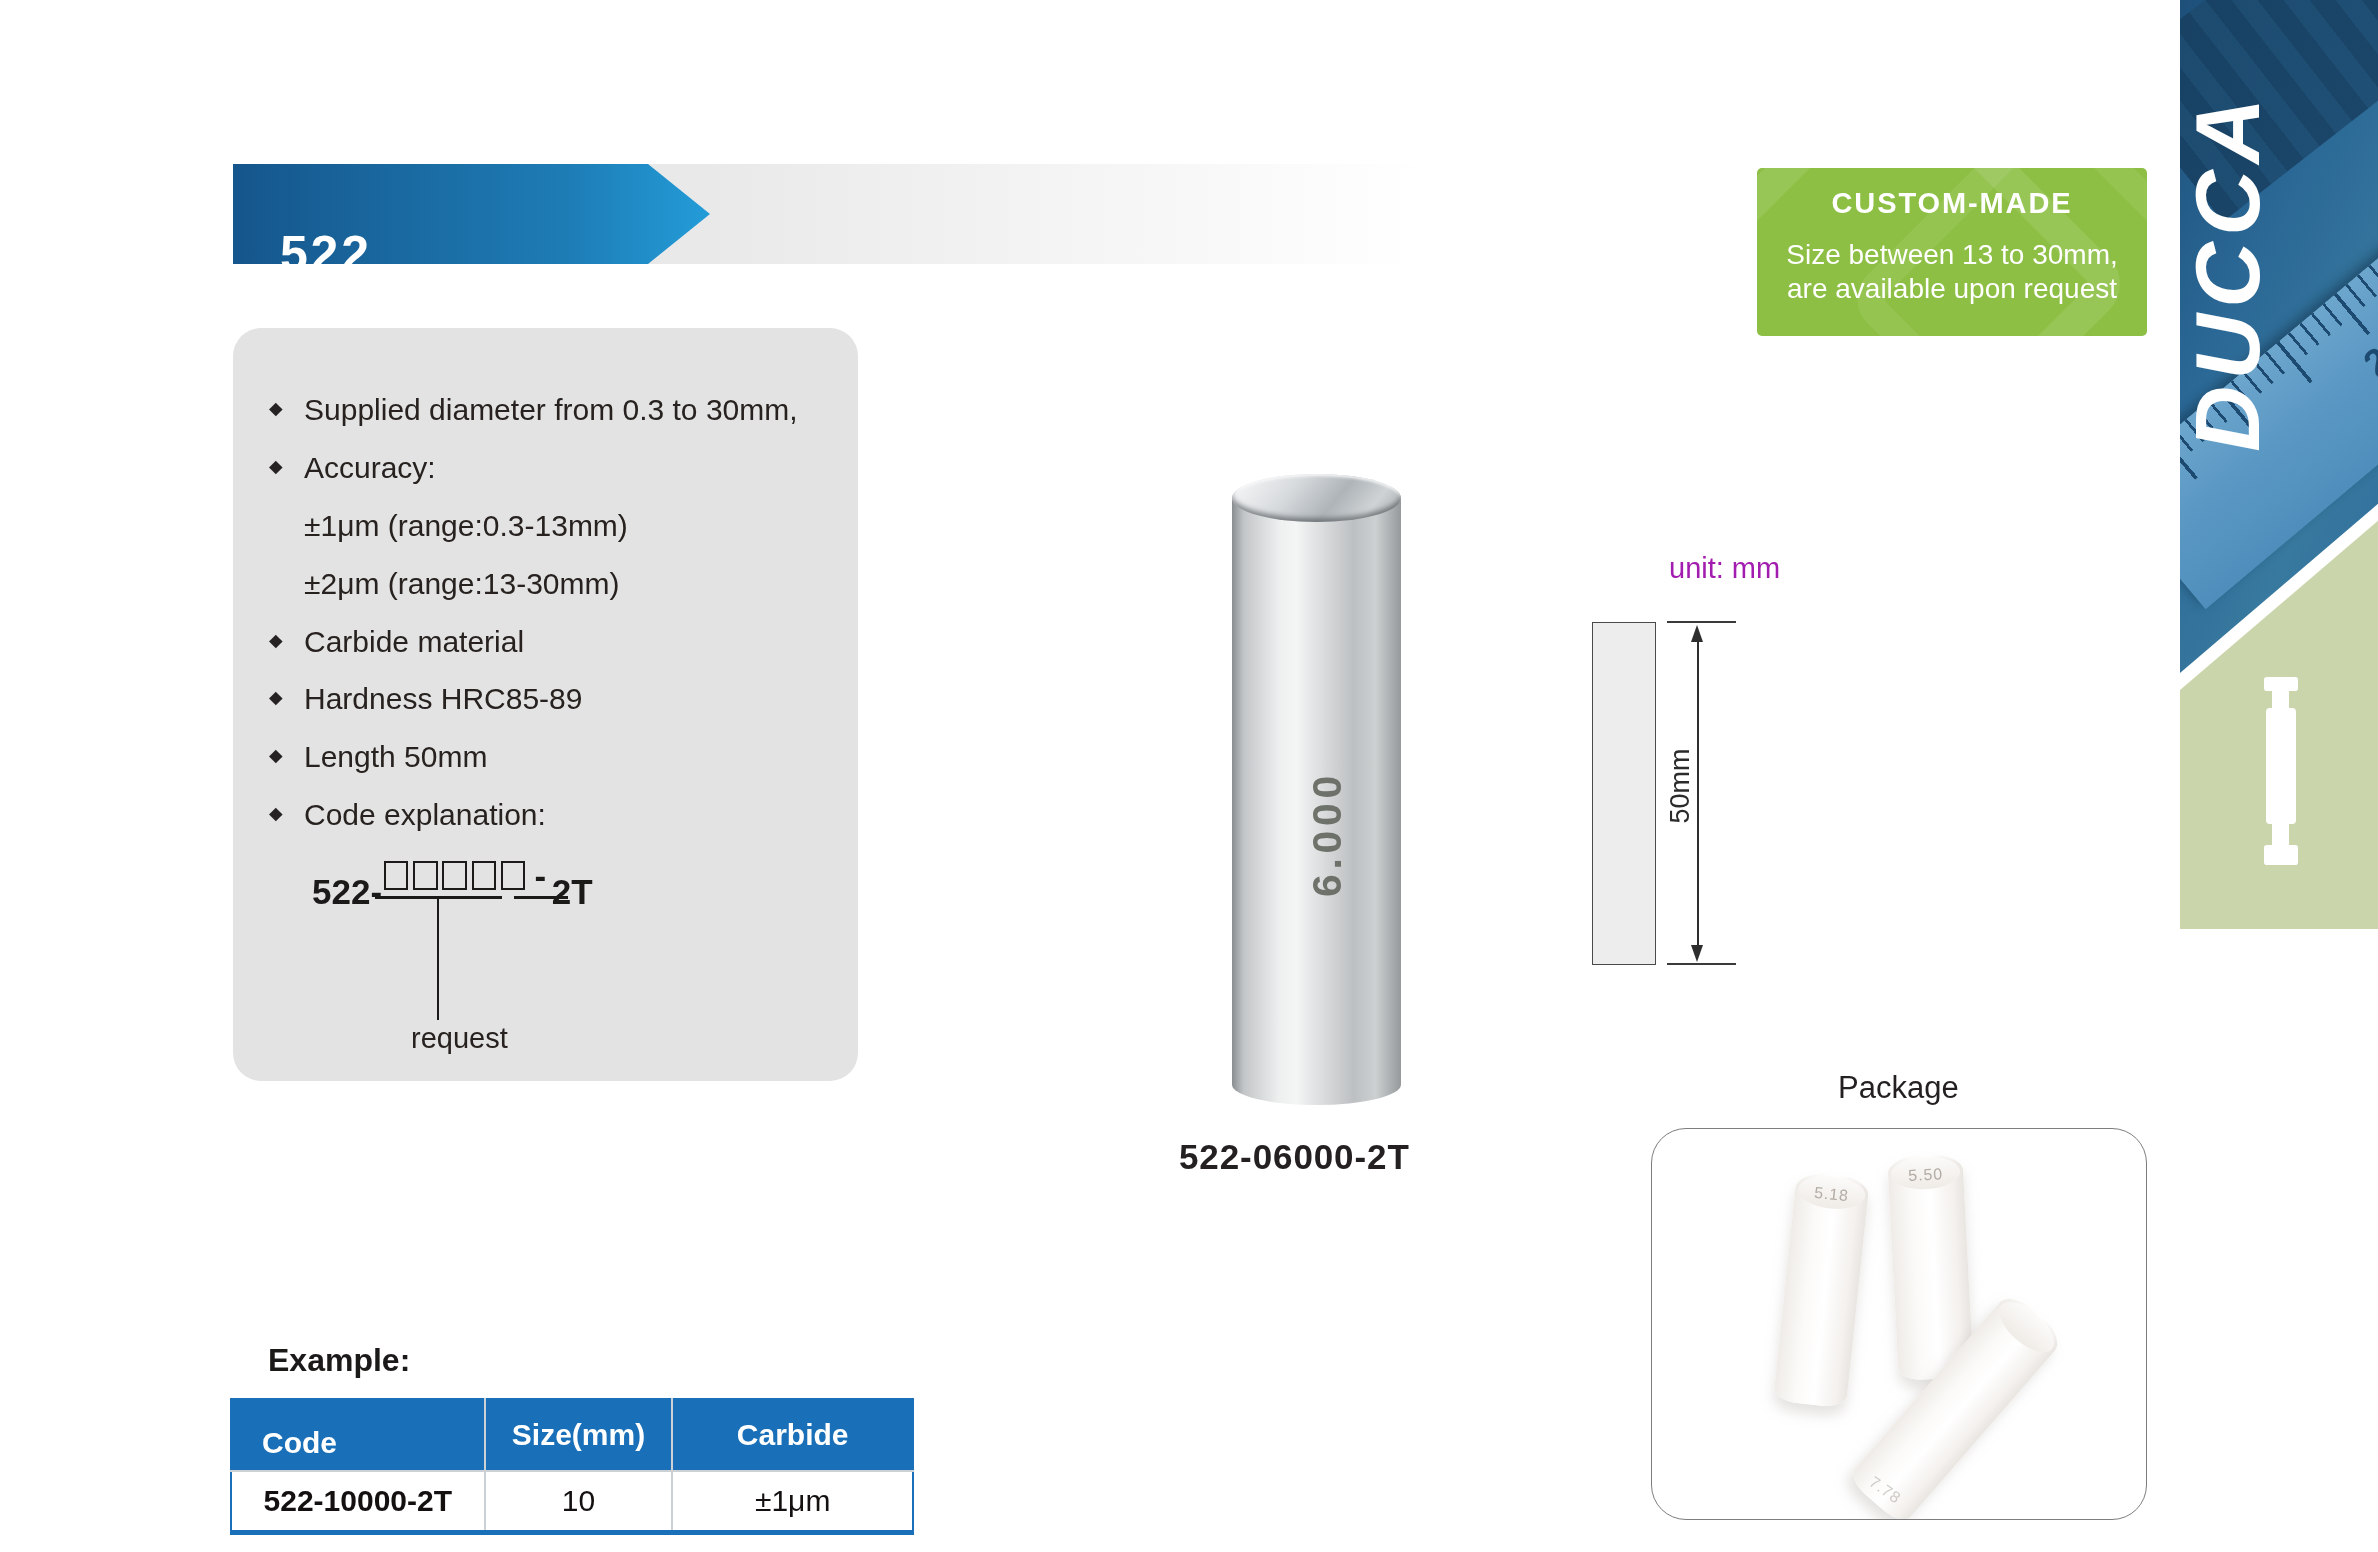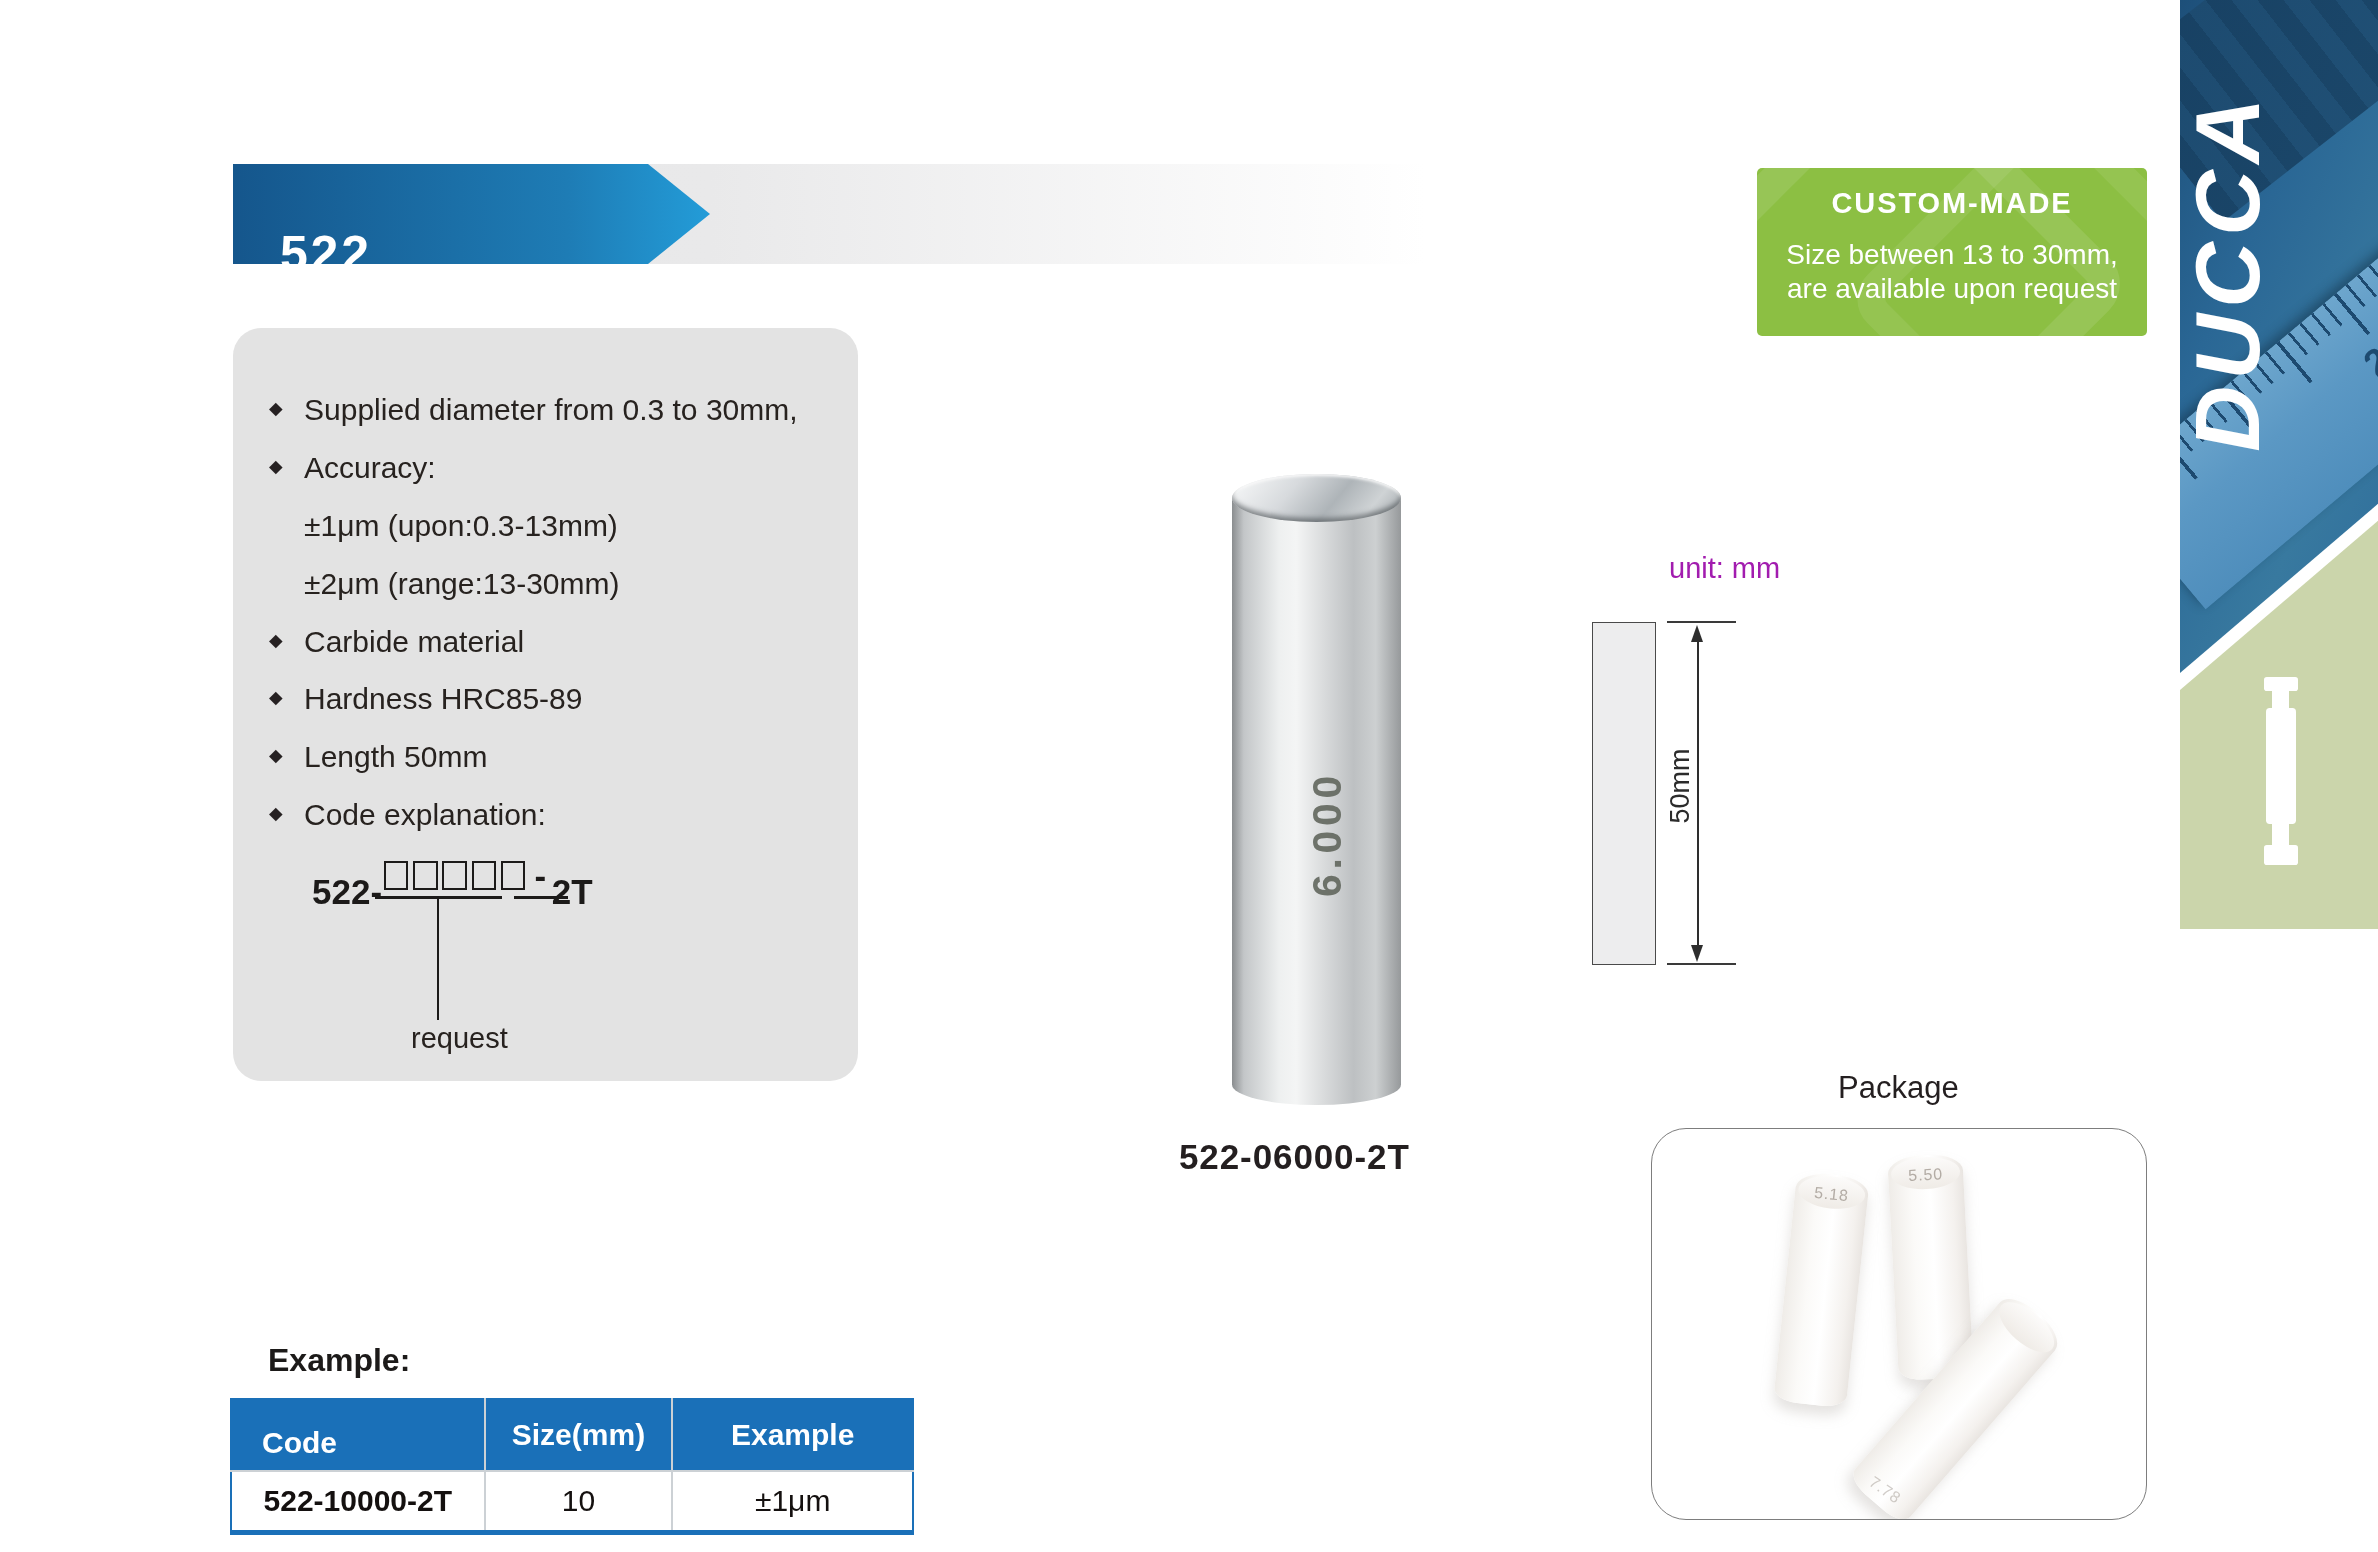--- a/index.html
+++ b/index.html
@@ -145,21 +145,21 @@
 
   <div class="badge">
     <div class="badge-title">CUSTOM-MADE</div>
     <div class="badge-line badge-line1">Size between 13 to 30mm,</div>
     <div class="badge-line badge-line2">are available upon request</div>
   </div>
 
   <div class="specs-panel"></div>
   <div class="spec-line sl0"><span class="bullet">◆</span><span>Supplied diameter from 0.3 to 30mm,</span></div>
   <div class="spec-line sl1"><span class="bullet">◆</span><span>Accuracy:</span></div>
-  <div class="spec-line sl2"><span>±1μm (upon:0.3-13mm)</span></div>
+  <div class="spec-line sl2"><span>±1μm (range:0.3-13mm)</span></div>
   <div class="spec-line sl3"><span>±2μm (range:13-30mm)</span></div>
   <div class="spec-line sl4"><span class="bullet">◆</span><span>Carbide material</span></div>
   <div class="spec-line sl5"><span class="bullet">◆</span><span>Hardness HRC85-89</span></div>
   <div class="spec-line sl6"><span class="bullet">◆</span><span>Length 50mm</span></div>
   <div class="spec-line sl7"><span class="bullet">◆</span><span>Code explanation:</span></div>
 
   <div class="code-pattern">
     <span class="code-prefix">522-</span>
     <span class="code-boxes" id="code-boxes">
         <span class="code-box"></span>
@@ -209,21 +209,21 @@
   <table class="example-table">
     <colgroup>
         <col class="col-code">
         <col class="col-size">
         <col class="col-acc">
       </colgroup>
     <thead>
       <tr>
         <th>Code</th>
         <th class="c-center">Size(mm)</th>
-        <th class="c-center">Example</th>
+        <th class="c-center">Carbide</th>
       </tr>
     </thead>
     <tbody>
       <tr>
         <td class="code-cell">522-10000-2T</td>
         <td>10</td>
         <td>±1μm</td>
       </tr>
     </tbody>
   </table>

